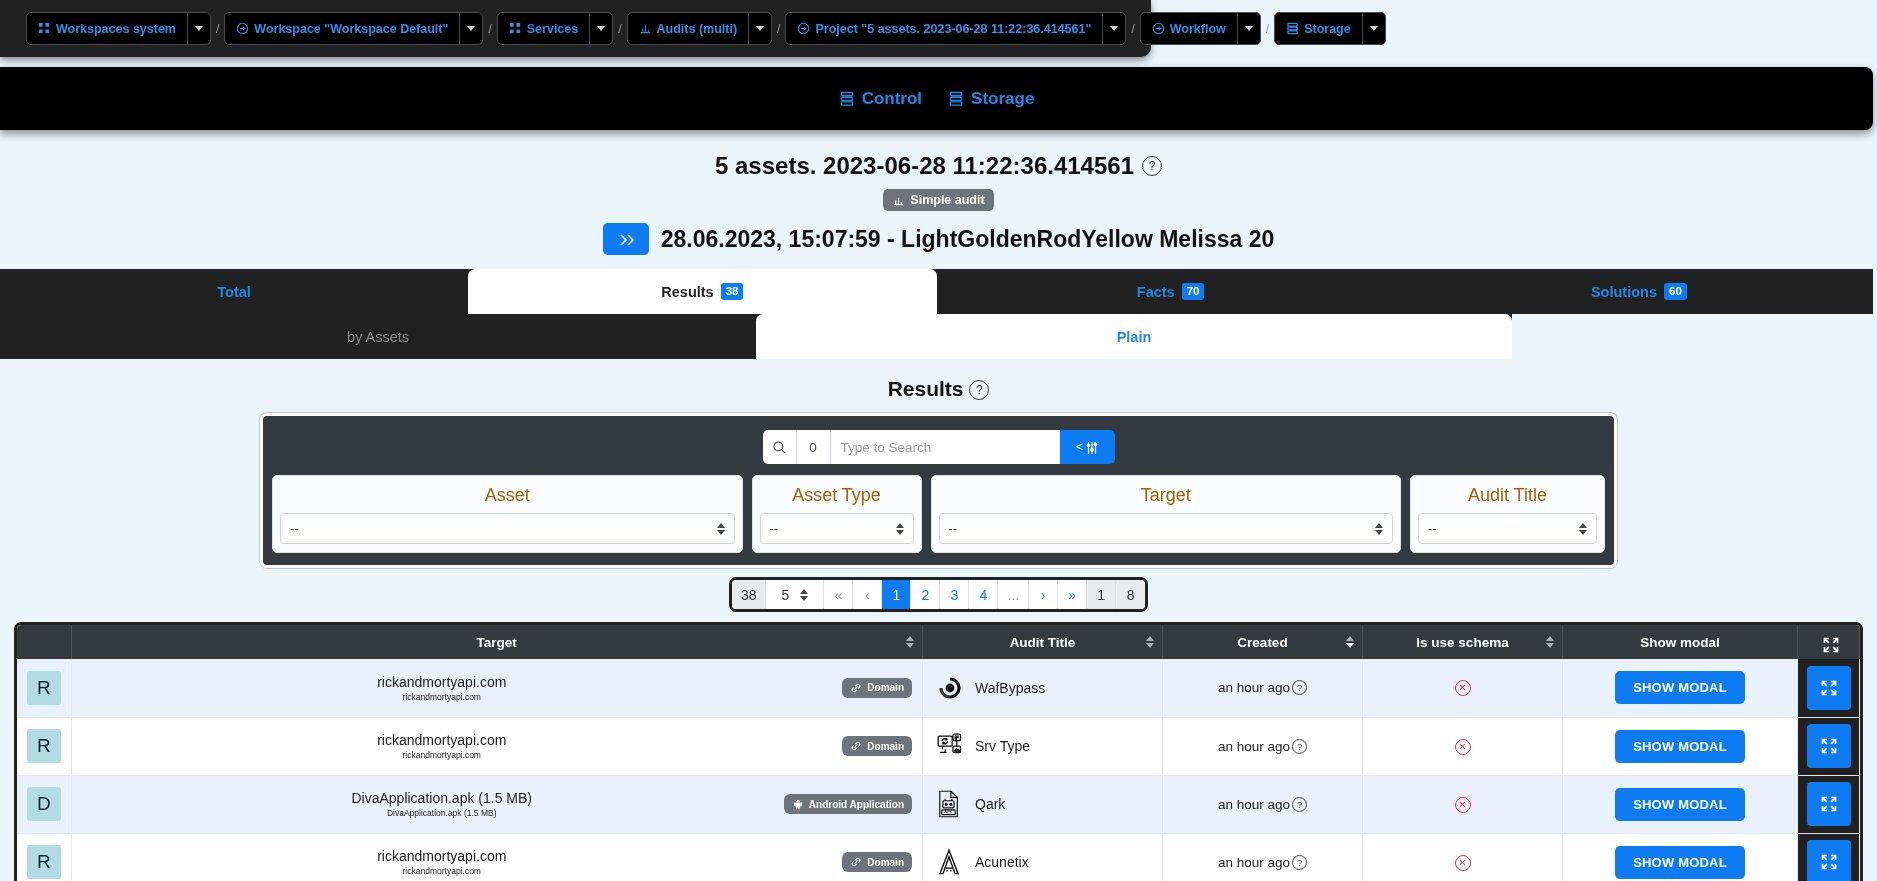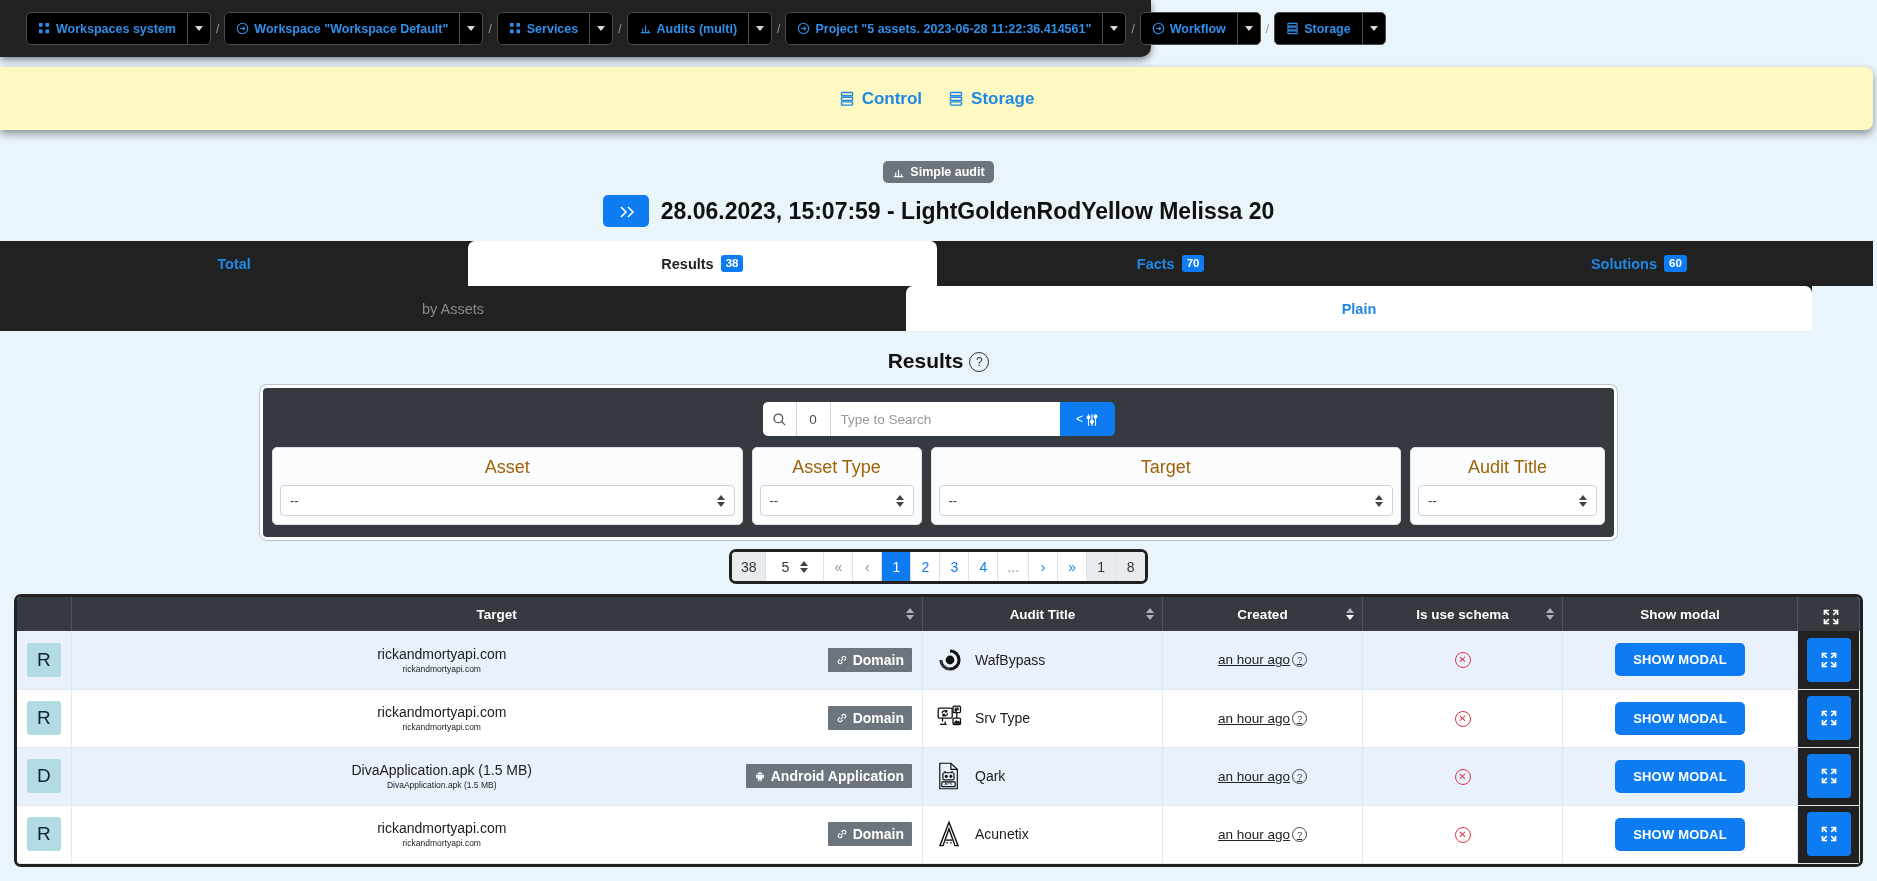--- a/index.html
+++ b/index.html
@@ -46,21 +46,21 @@
   }
   .crumb-sep { color: #9a9a9a; font-size: 12px; padding: 0 5px; }
   .ic { display:inline-block; width: 13px; height: 13px; }
   .ic svg { display: block; width: 13px; height: 13px; }
 
   
   .subnav {
     position: relative;
     margin-top: 10px;
     width: 1873px; height: 63px;
-    background: #fef9c3;
+    background: #000000;
     border-radius: 0 8px 8px 0;
     box-shadow: 0 4px 8px rgba(0,0,0,.4);
     display: flex; align-items: center; justify-content: center;
     gap: 26px;
   }
   .subnav a {
     display: flex; align-items: center; gap: 7px;
     color: #1e88e5; font-size: 17px; font-weight: bold;
     text-decoration: none;
   }
@@ -117,21 +117,21 @@
     background: #fff; color: #222;
     border-radius: 7px 7px 0 0;
     height: 45px;
   }
   .tab .cnt {
     background: #0d7cf2; color: #fff;
     border-radius: 3px; font-size: 11.5px; font-weight: bold;
     padding: 2px 5px; line-height: 1.1;
   }
   .subtabs {
-    width: 1812px; height: 45px;
+    width: 1512px; height: 45px;
     background: #212121;
     display: flex; align-items: flex-end;
   }
   .subtab {
     flex: 1; height: 45px;
     display: flex; align-items: center; justify-content: center;
     color: #8a8a8a; font-size: 14.5px; cursor: pointer;
   }
   .subtab.active {
     background: #fff; color: #1e88e5; font-weight: bold;
@@ -254,27 +254,27 @@
     background: #b3dbe4; color: #123;
     display: flex; align-items: center; justify-content: center;
     font-size: 19px; border-radius: 3px;
   }
   .tgt-cell { position: relative; padding: 0 120px 0 10px; text-align: center; }
   .tgt-main { font-size: 14px; color: #1c1c1c; }
   .tgt-sub { font-size: 8.5px; color: #1c1c1c; margin-top: 2px; }
   .chip {
     position: absolute; right: 10px; top: 50%; transform: translateY(-50%);
     display: inline-flex; align-items: center; gap: 5px;
-    background: #6c757d; color: #fff; border-radius: 1px;
-    font-size: 14px; font-weight: bold; padding: 4px 8px;
+    background: #6c757d; color: #fff; border-radius: 6px;
+    font-size: 10px; font-weight: bold; padding: 4px 8px;
     white-space: nowrap;
   }
   .at-cell { display: flex; align-items: center; gap: 10px; padding-left: 14px; }
   .at-name { font-size: 14px; color: #1c1c1c; }
-  .created-cell { display: flex; align-items: flex-end; justify-content: center; gap: 2px; text-decoration: underline; }
+  .created-cell { display: flex; align-items: flex-end; justify-content: center; gap: 2px; }
   .x-circle {
     width: 16px; height: 16px; border-radius: 50%;
     border: 1.3px solid #dc3545; color: #dc3545;
     display: inline-flex; align-items: center; justify-content: center;
     font-size: 10px; line-height: 1; margin: 0 auto;
   }
   .show-modal-btn {
     display: block; margin: 0 auto;
     background: #0d7cf2; color: #fff; border: none; border-radius: 5px;
     font-size: 13px; font-weight: bold; padding: 9px 18px; cursor: pointer;
@@ -426,20 +426,24 @@
         <rect x="2.5" y="1.5" width="11" height="3.2" rx=".6"></rect>
         <rect x="2.5" y="6.2" width="11" height="3.2" rx=".6"></rect>
         <rect x="2.5" y="10.9" width="11" height="3.2" rx=".6"></rect>
       </svg>
     </span>
     <span>Storage</span>
   </a>
 </div>
 
 <div class="title-area">
+  <div class="main-title">
+    <span>5 assets. 2023-06-28 11:22:36.414561</span>
+    <span class="q-circle">?</span>
+  </div>
   <div>
     <span class="badge-simple">
       <span class="ic">
         <svg viewBox="0 0 14 14" fill="none" stroke="#fff" stroke-width="1.2">
           <path d="M2 11.5h10M4 11.5V7M7 11.5V4M10 11.5V8.5"></path>
         </svg>
       </span>
       <span>Simple audit</span>
     </span>
   </div>

